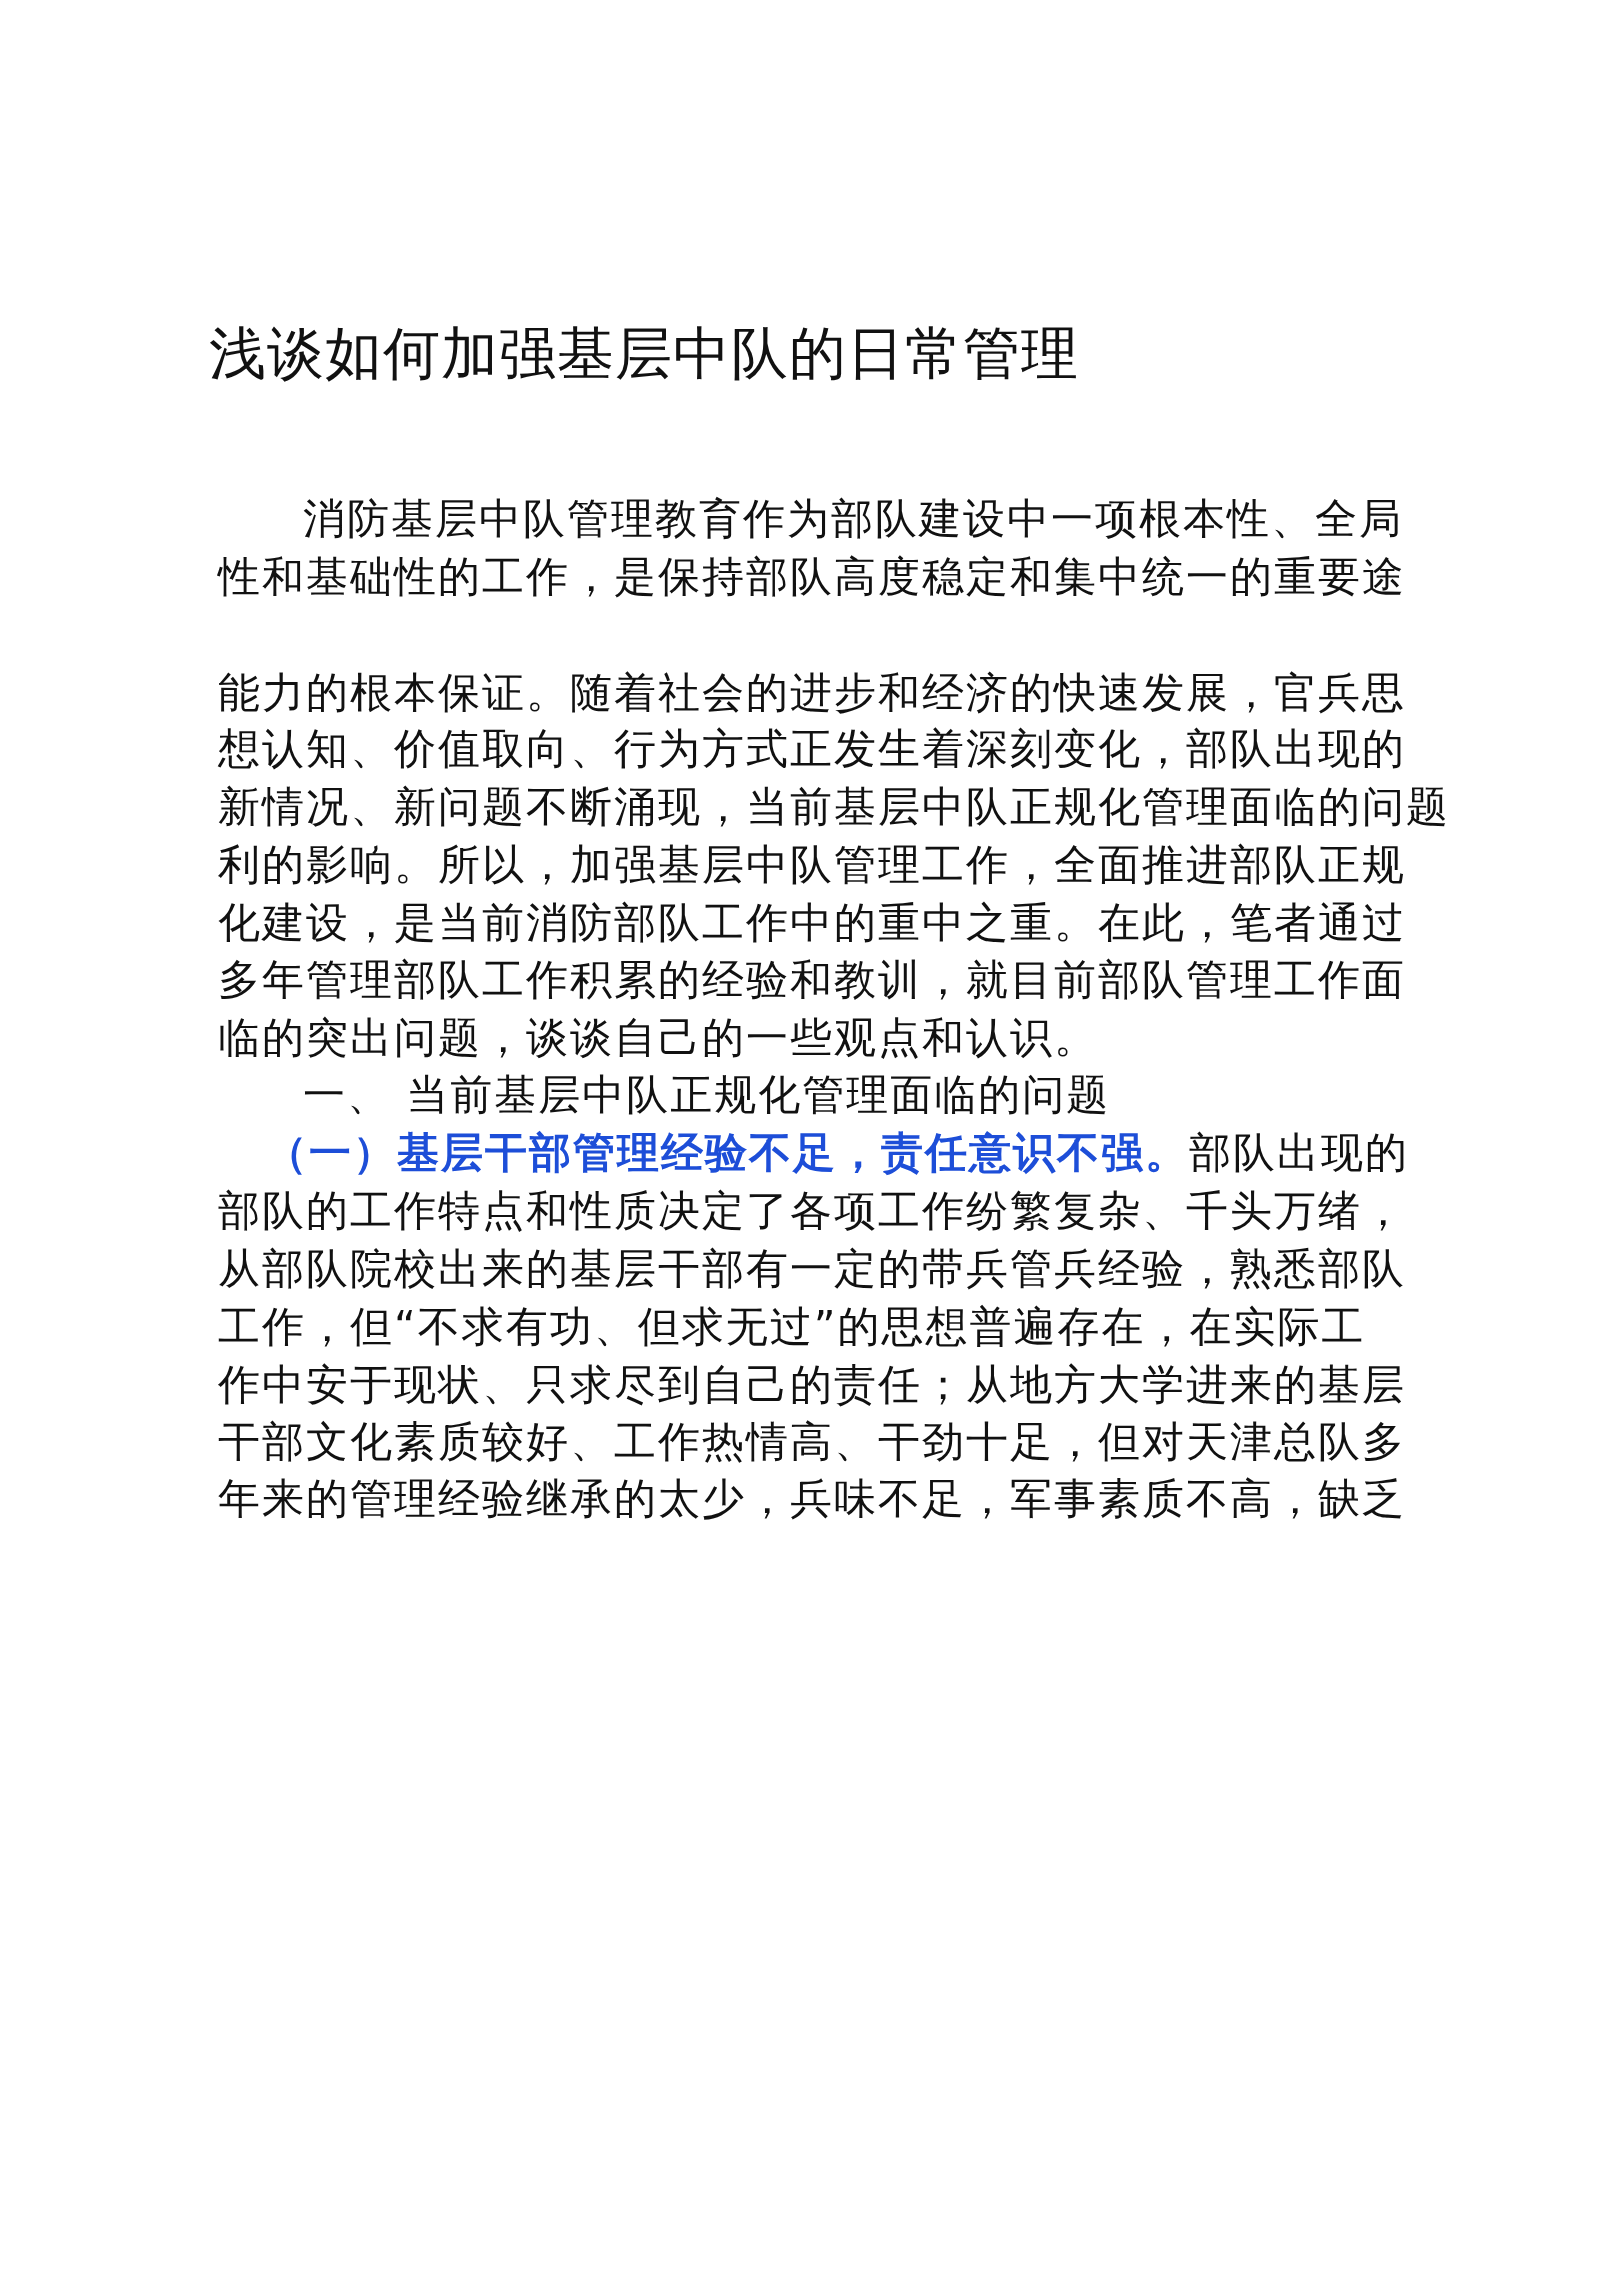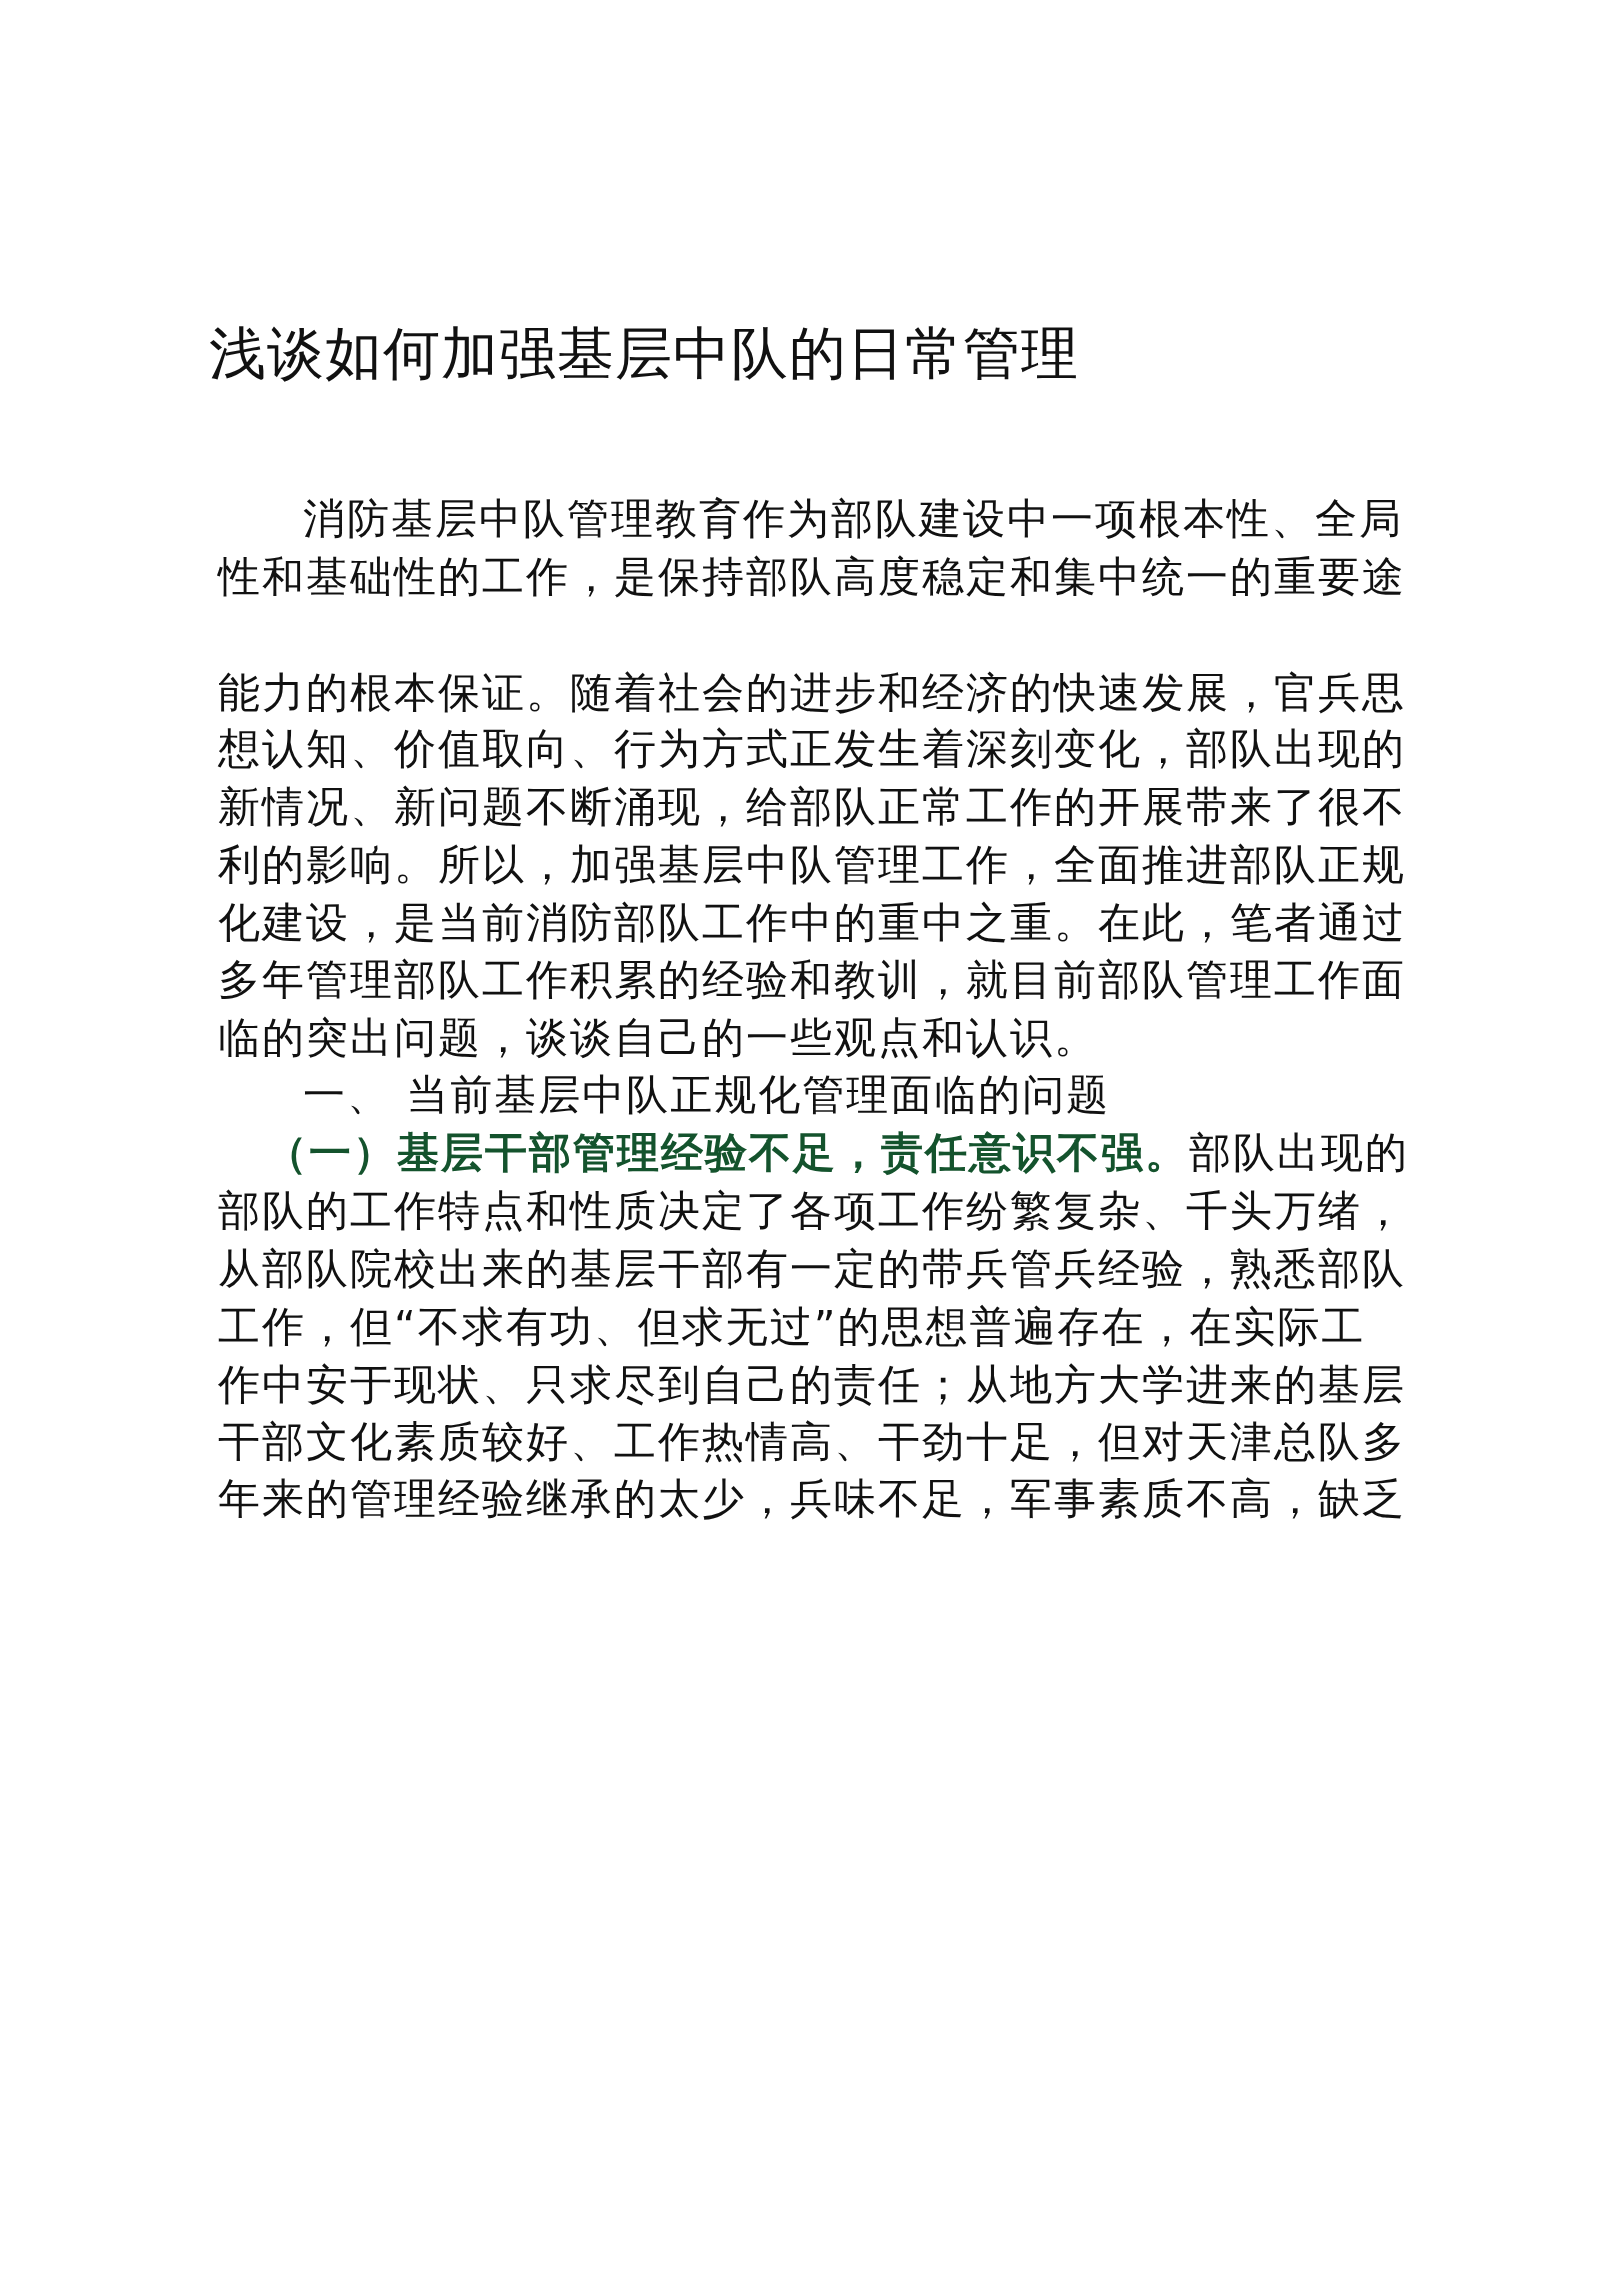--- a/index.html
+++ b/index.html
@@ -5,33 +5,33 @@
   html, body { margin:0; padding:0; background:#ffffff; }
   body { width:1621px; height:2293px; position:relative; overflow:hidden;
          font-family:"DejaVu Sans","Liberation Sans",sans-serif; color:#000; }
   .page { position:absolute; left:0; top:0; width:1621px; height:2293px; background:#fff; }
   .title { position:absolute; left:0; width:1288px; top:316px; text-align:center;
            font-family:"DejaVu Serif","Liberation Serif",serif; font-size:57px;
            line-height:74px; letter-spacing:1px; color:#111; }
   .line { position:absolute; left:218px; width:1211px; font-size:42px; line-height:57px;
           white-space:nowrap; color:#111; letter-spacing:2px; }
   .indent { left:303px; }
-  .bold { font-weight:bold; color:#14532d; }
+  .bold { font-weight:bold; color:#1d4ed8; }
 </style>
 </head>
 <body>
 
 <div class="page">
   <div class="title">浅谈如何加强基层中队的日常管理</div>
 
   <div class="line indent" style="top:490px">消防基层中队管理教育作为部队建设中一项根本性、全局</div>
   <div class="line" style="top:548px">性和基础性的工作，是保持部队高度稳定和集中统一的重要途</div>
   <div class="line" style="top:664px">能力的根本保证。随着社会的进步和经济的快速发展，官兵思</div>
   <div class="line" style="top:720px">想认知、价值取向、行为方式正发生着深刻变化，部队出现的</div>
-  <div class="line" style="top:778px">新情况、新问题不断涌现，给部队正常工作的开展带来了很不</div>
+  <div class="line" style="top:778px">新情况、新问题不断涌现，当前基层中队正规化管理面临的问题</div>
   <div class="line" style="top:836px">利的影响。所以，加强基层中队管理工作，全面推进部队正规</div>
   <div class="line" style="top:894px">化建设，是当前消防部队工作中的重中之重。在此，笔者通过</div>
   <div class="line" style="top:951px">多年管理部队工作积累的经验和教训，就目前部队管理工作面</div>
   <div class="line" style="top:1009px">临的突出问题，谈谈自己的一些观点和认识。</div>
 
   <div class="line indent" style="top:1066px">一、 当前基层中队正规化管理面临的问题</div>
 
   <div class="line" style="top:1124px; left:265px;">
     <span class="bold">（一）基层干部管理经验不足，责任意识不强。</span><span>部队出现的</span>
   </div>

